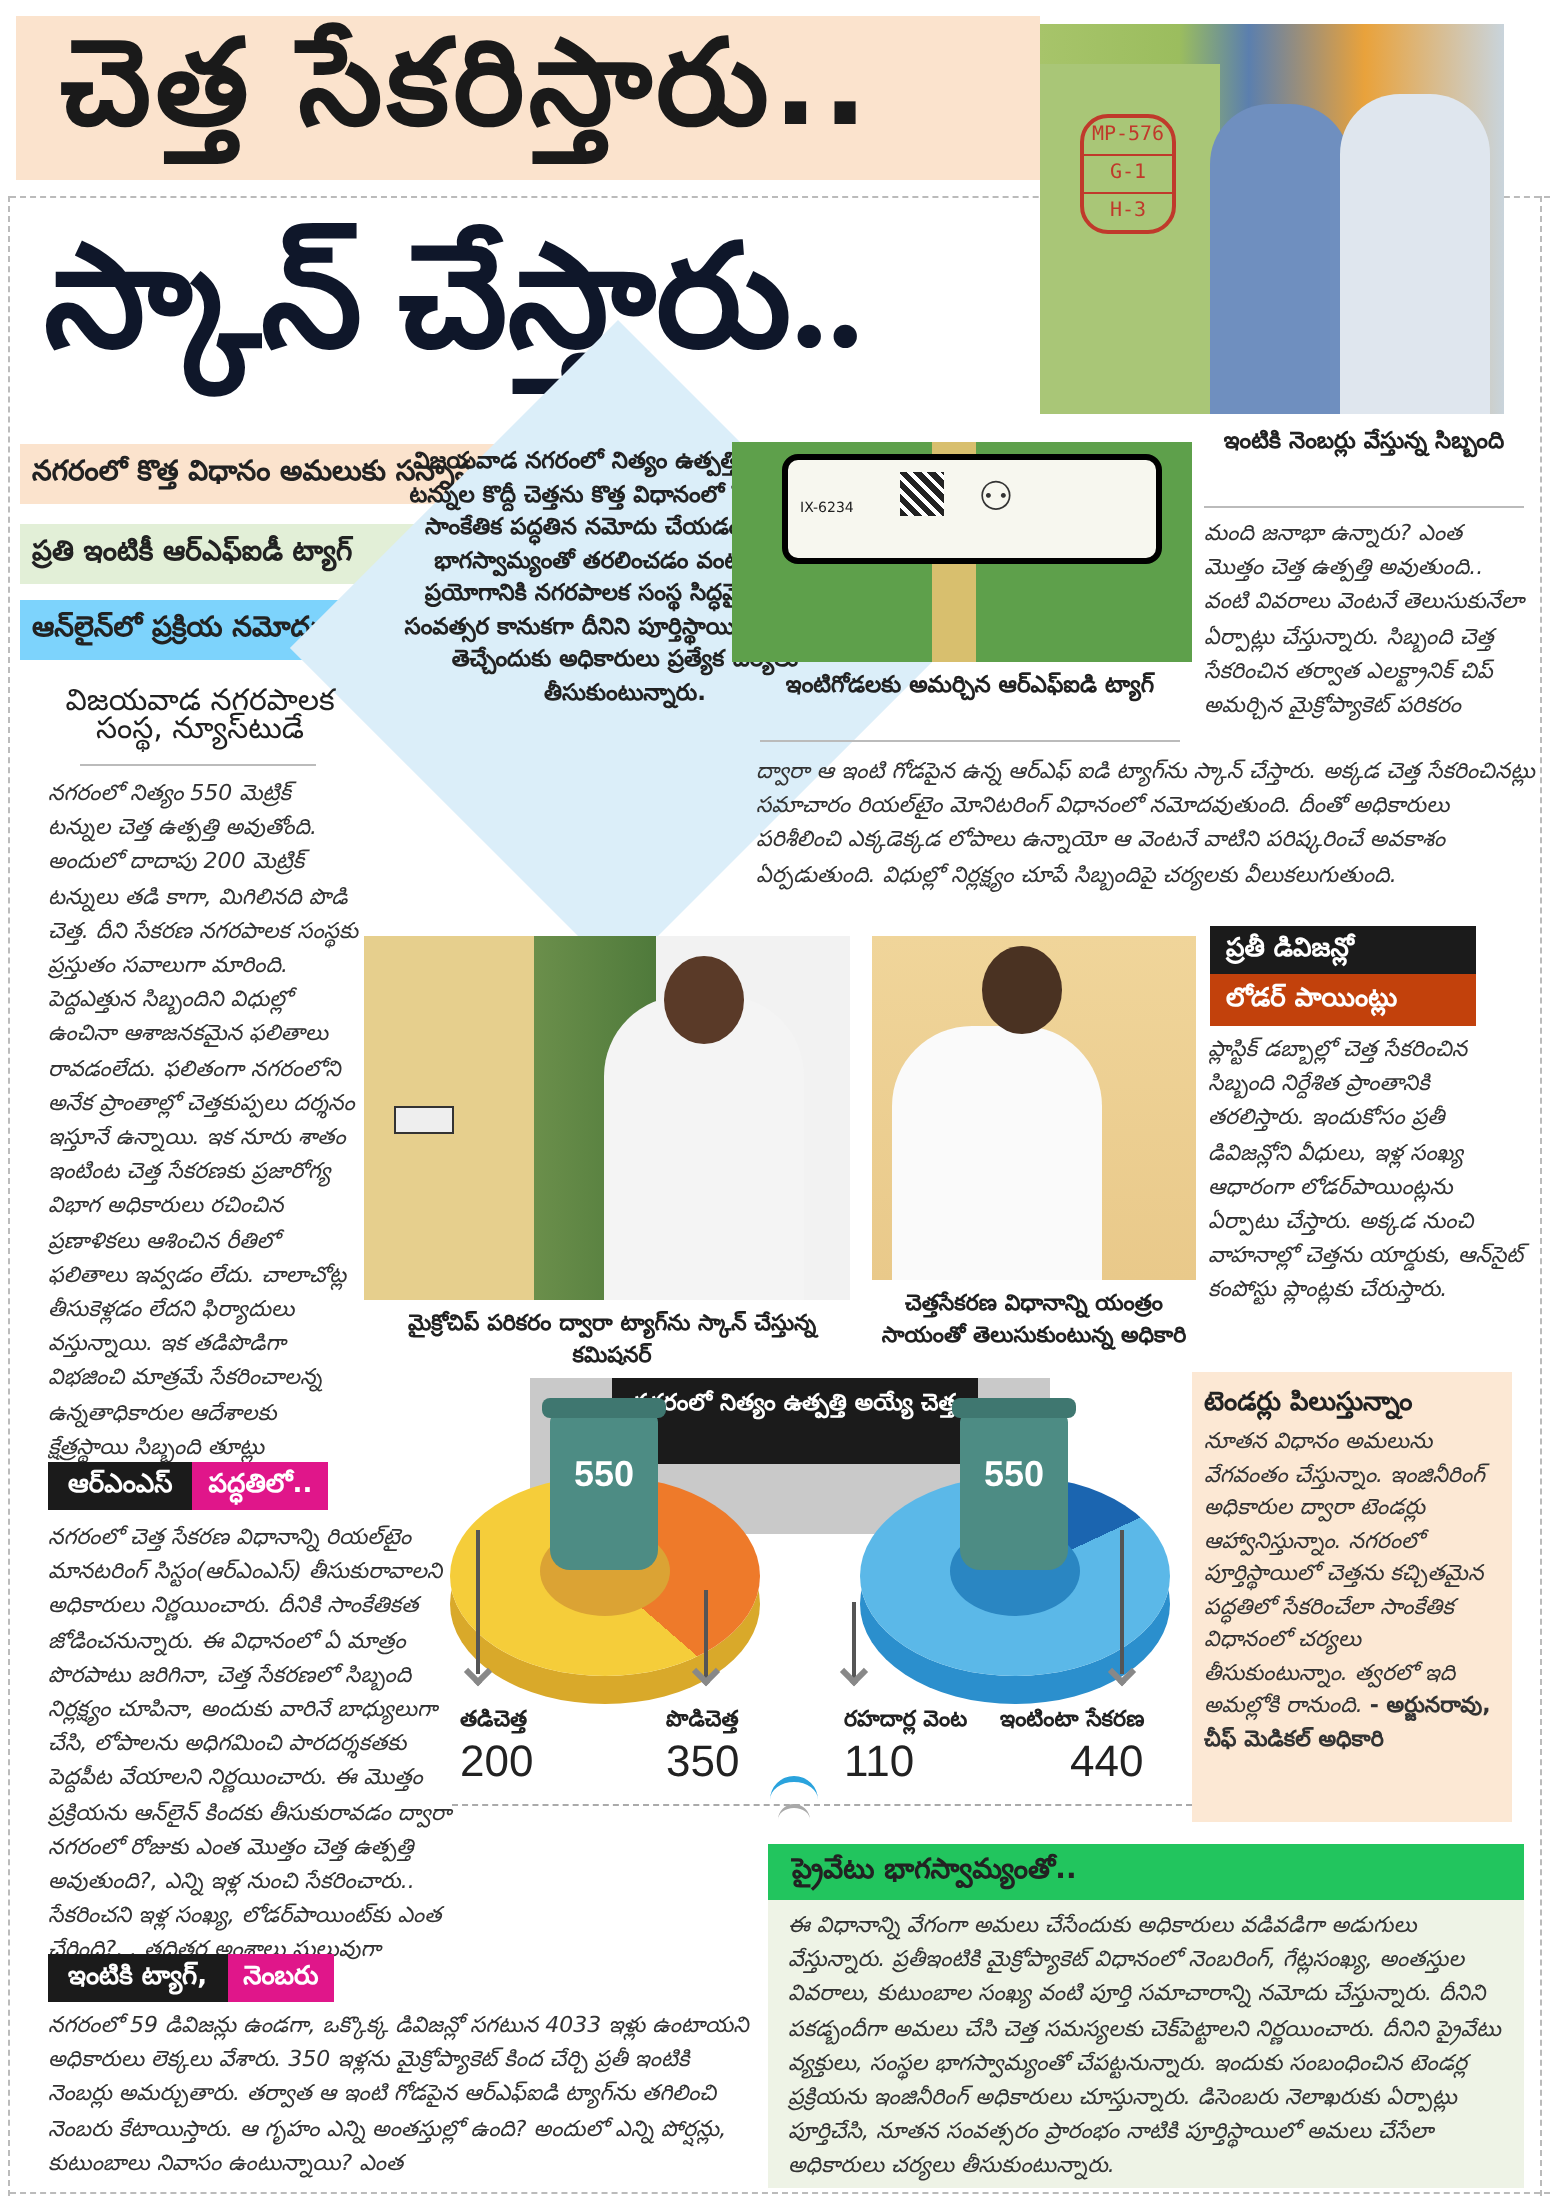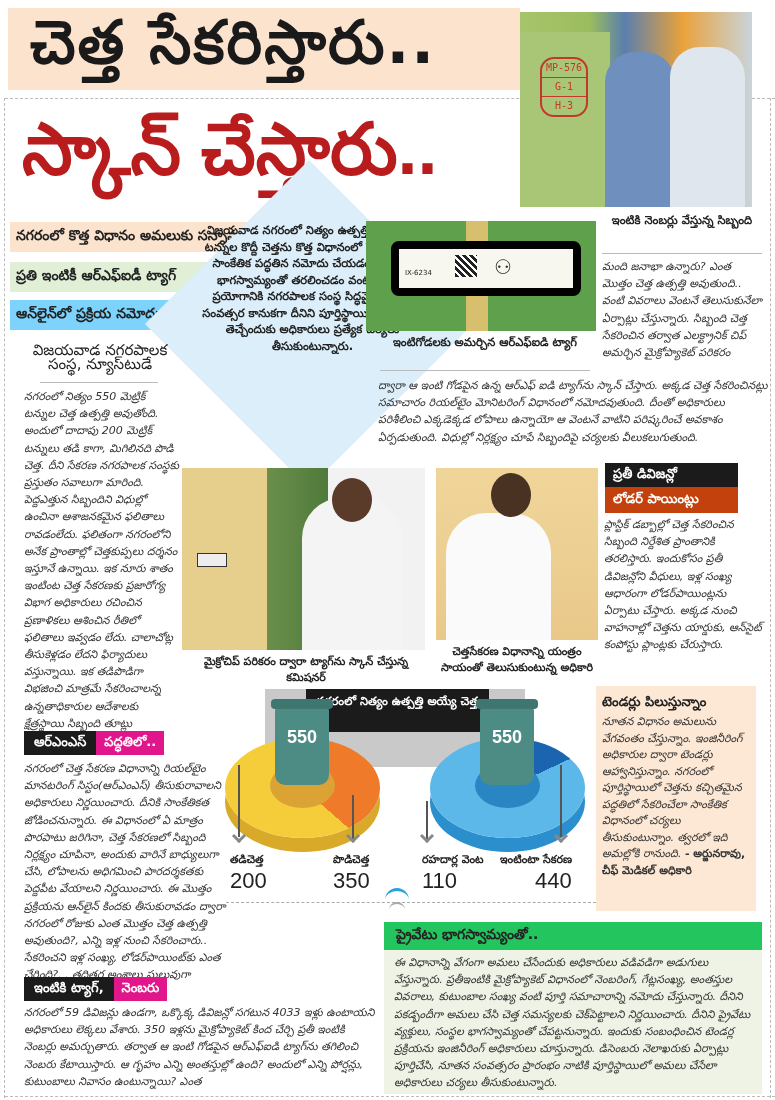--- a/index.html
+++ b/index.html
@@ -1,37 +1,37 @@
 <!DOCTYPE html>
 <html><head>
 <meta charset="utf-8">
 <style>
   * { box-sizing: border-box; margin: 0; padding: 0; }
   body { width: 775px; height: 1100px; background: #fff; font-family: "DejaVu Sans", sans-serif; color: #222; position: relative; overflow: hidden; }
   .abs { position: absolute; }
   .headline1 { left: 8px; top: 8px; width: 512px; height: 82px; background: #fbe3cd; display: flex; align-items: center; padding-left: 22px; font-family: "DejaVu Sans", sans-serif; font-weight: bold; font-size: 60px; color: #1a1a1a; letter-spacing: 2px; }
-  .headline2 { left: 22px; top: 92px; width: 500px; height: 115px; font-family: Liberation Sans, sans-serif; font-weight: bold; font-size: 72px; color: #b91c1c; line-height: 115px; }
+  .headline2 { left: 22px; top: 92px; width: 500px; height: 115px; font-family: Liberation Serif, serif; font-weight: bold; font-size: 72px; color: #0f172a; line-height: 115px; }
   .topdash { left: 5px; top: 98px; width: 770px; border-top: 1px dashed #bbb; }
   .leftdash { left: 4px; top: 98px; height: 1000px; border-left: 1px dashed #bbb; }
   .rightdash { left: 770px; top: 98px; height: 1000px; border-left: 1px dashed #bbb; }
   .botdash { left: 5px; top: 1096px; width: 770px; border-top: 1px dashed #bbb; }
   .photo { background: #8aa; overflow: hidden; }
   .photo-top { left: 520px; top: 12px; width: 232px; height: 195px; background: linear-gradient(90deg, #a7c46a 0%, #9bbd5e 30%, #5b7fae 45%, #e9a23b 70%, #c9d4dc 100%); }
   .photo-top .wall { position:absolute; left:0; top:20px; width:90px; height:175px; background:#a9c677; }
   .photo-top .mark { position:absolute; left:20px; top:45px; width:48px; height:60px; border:2px solid #c0392b; border-radius:14px; color:#c0392b; font-size:10px; text-align:center; line-height:18px; font-family:"DejaVu Sans Mono", monospace; }
   .photo-top .p1 { position:absolute; left:85px; top:40px; width:70px; height:155px; background:#6f8fbf; border-radius:30px 30px 0 0; }
   .photo-top .p2 { position:absolute; left:150px; top:35px; width:75px; height:160px; background:#dfe6ee; border-radius:30px 30px 0 0; }
   .subhead { left: 10px; height: 30px; font-size: 14px; font-weight: bold; display: flex; align-items: center; padding-left: 6px; }
   .sh1 { top: 222px; width: 285px; background: #fbe3cd; }
   .sh2 { top: 262px; width: 270px; background: #e2efd7; }
   .sh3 { top: 300px; width: 250px; background: #7dd3fc; }
   .diamond { left: 182px; top: 212px; width: 256px; height: 256px; transform: rotate(45deg); background: #dbeef9; left: 193px; top: 208px; width: 232px; height: 232px; }
   .diamond-text { left: 190px; top: 222px; width: 245px; font-size: 11.5px; line-height: 16.5px; text-align: center; font-weight: bold; color: #222; }
   .photo-tag { left: 366px; top: 221px; width: 230px; height: 110px; background: #5ea04b; }
-  .photo-tag .plate { position:absolute; left:25px; top:20px; width:190px; height:55px; background:#f7f7ef; border-radius:8px; border:8px solid #000000; }
+  .photo-tag .plate { position:absolute; left:25px; top:6px; width:190px; height:55px; background:#f7f7ef; border-radius:8px; border:3px solid #000000; }
   .photo-tag .qr { position:absolute; left:56px; top:6px; width:22px; height:22px; background: repeating-linear-gradient(45deg, #222 0 3px, #fff 3px 5px); }
   .photo-tag .post { position:absolute; left:100px; top:0; width:22px; height:110px; background:#d8bf6e; z-index:0; }
   .cap { font-size: 11.5px; font-weight: bold; text-align: center; line-height: 16px; }
   .body { font-size: 11px; line-height: 17.2px; font-style: italic; color: #333; }
   .photo-cap-r { left: 596px; top: 212px; width: 172px; }
   .rule { border-top: 1px solid #bbb; }
   .byline { left: 30px; top: 343px; width: 140px; font-size: 15px; line-height: 14px; text-align: center; }
   .photo-a { left: 182px; top: 468px; width: 243px; height: 182px; background: linear-gradient(90deg, #e6cf8d 0%, #e6cf8d 35%, #6b8f4b 35%, #4f7a3b 60%, #f2f2f2 60%, #f2f2f2 100%); }
   .photo-a .man { position:absolute; left:120px; top:30px; width:100px; height:152px; background:#f4f4f4; border-radius:40px 40px 0 0; }
   .photo-a .head { position:absolute; left:150px; top:10px; width:40px; height:44px; background:#5a3a28; border-radius:50%; }

